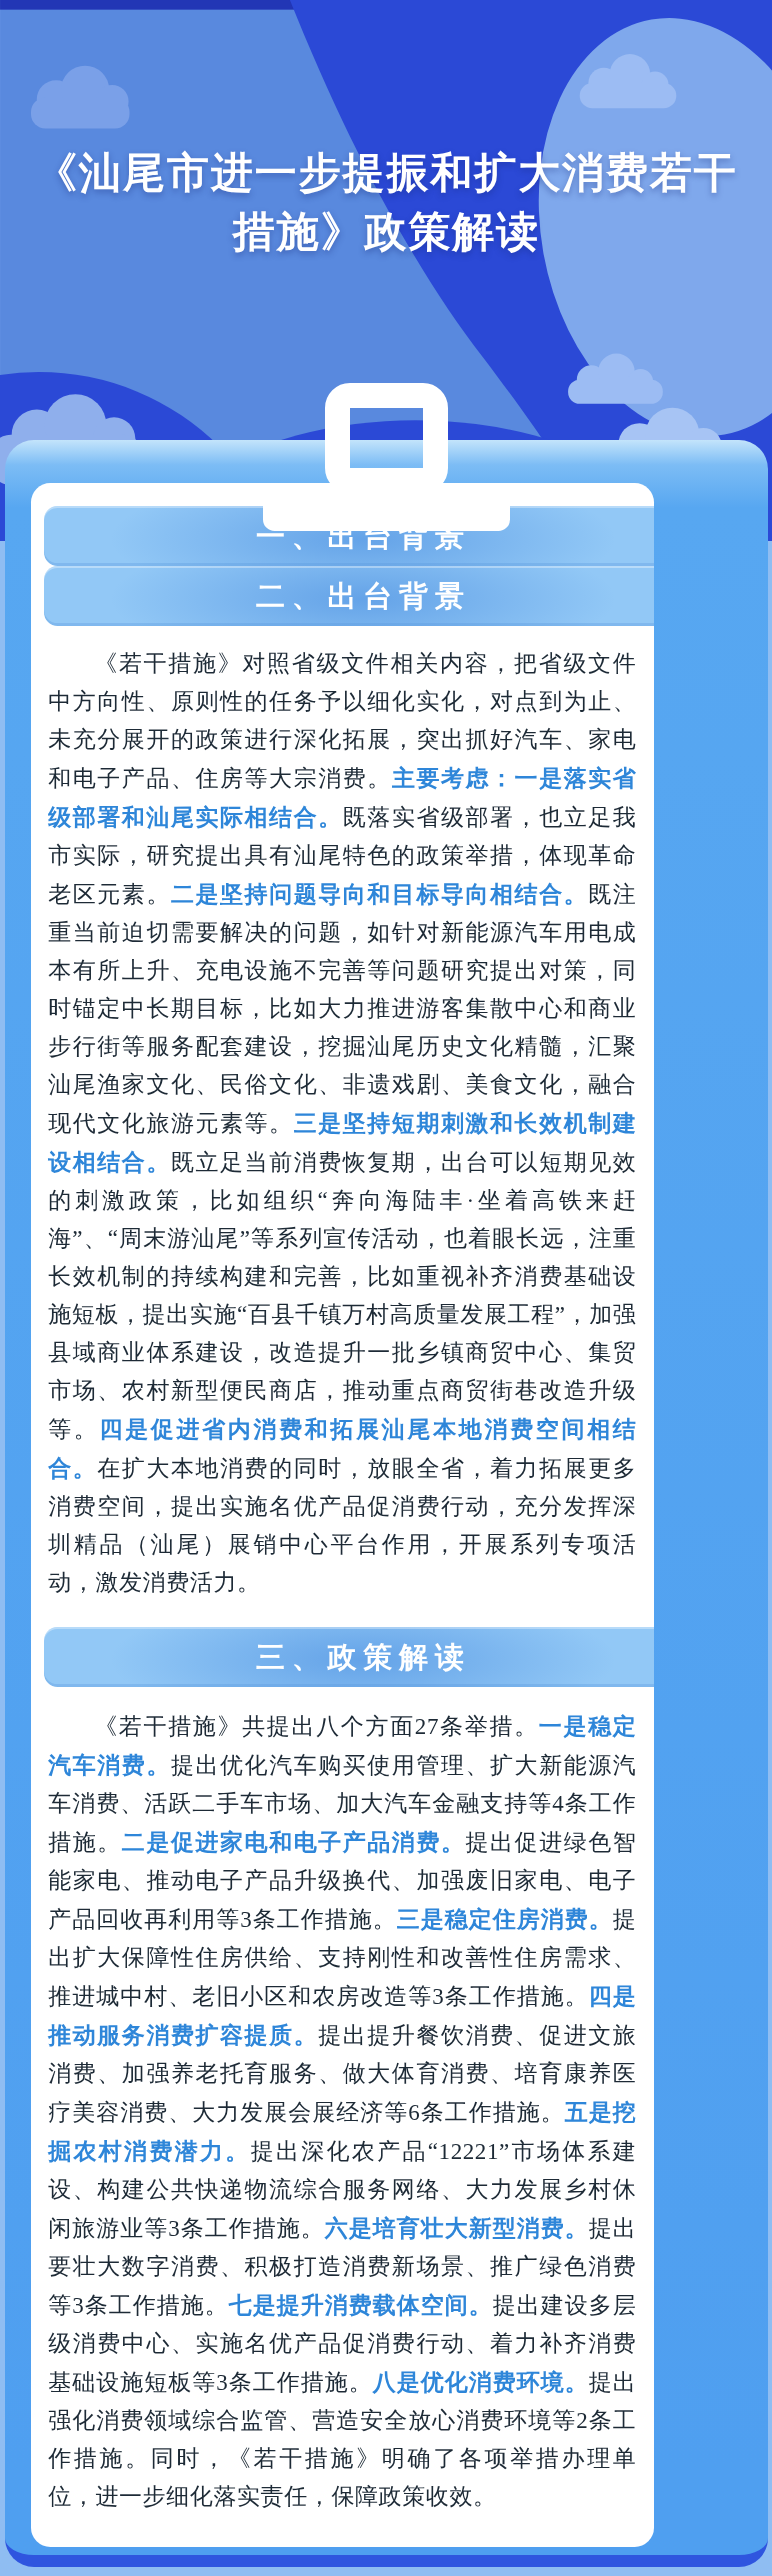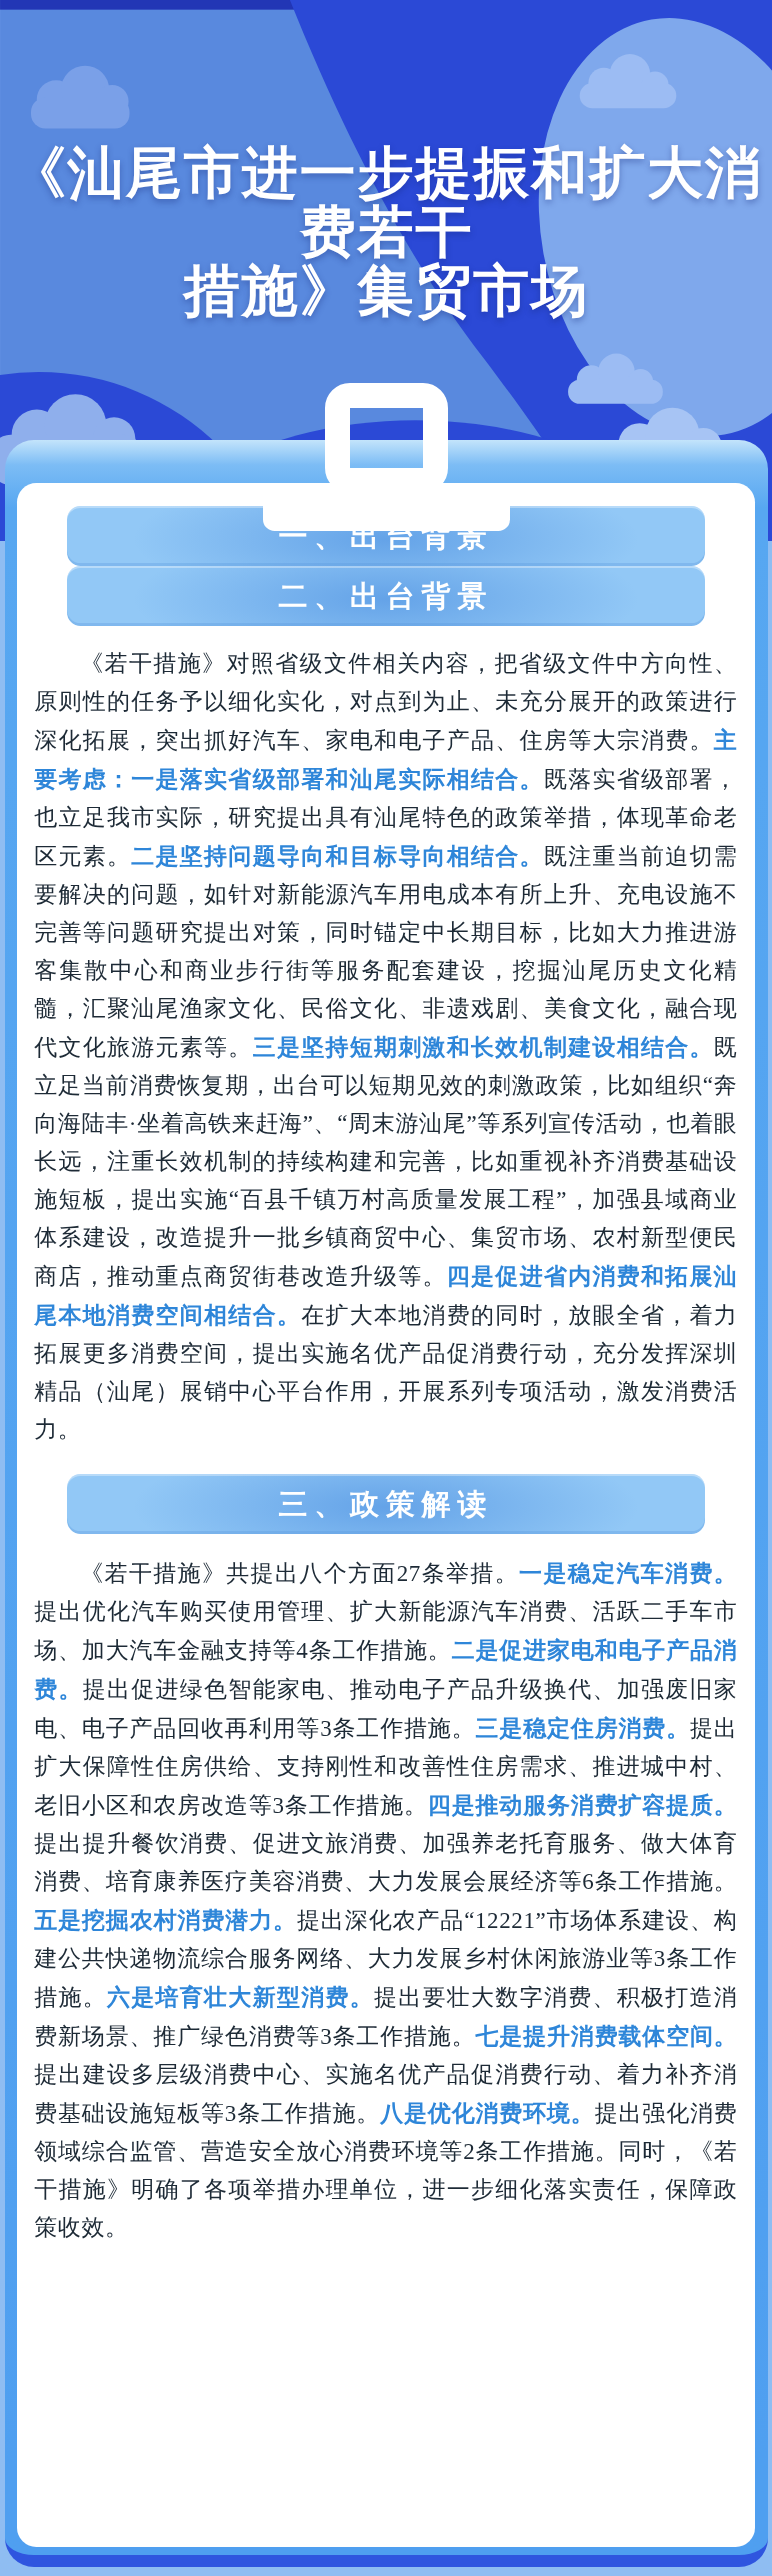--- a/index.html
+++ b/index.html
@@ -10,21 +10,21 @@
     overflow:hidden;
     font-family:"Liberation Serif","DejaVu Serif",serif;
   }
   
   .hero{position:absolute;top:0;left:0;width:773px;height:541px;overflow:hidden;}
   .hero svg{display:block;}
   .page-title{
     position:absolute;top:143px;left:0;width:773px;
     margin:0;text-align:center;
     font-family:"Liberation Sans","DejaVu Sans",sans-serif;
-    font-weight:800;font-size:56px;line-height:59px;
+    font-weight:800;font-size:42px;line-height:59px;
     color:#ffffff;letter-spacing:1.9px;
     text-shadow:0 2.9px 6.8px rgba(20,40,120,.38);
     z-index:2;
   }
   
   .clip-ring{
     position:absolute;top:383px;left:50%;margin-left:-62px;
     width:73px;height:60px;
     border:25px solid #ffffff;border-radius:25px;
     z-index:4;
@@ -38,22 +38,22 @@
   
   .card-outer{
     position:absolute;top:440px;left:4.8px;
     width:763px;height:2115px;
     border-radius:29px;
     background:linear-gradient(180deg,#c3e4fb 0,#7cbcf5 25px,#57a7f1 68px,#4f9ff0 96%);
     border-bottom:12.6px solid #2f55df;
     z-index:3;
   }
   .card-inner{
-    position:absolute;top:43px;left:12px;
-    width:738px;height:2064px;
+    position:absolute;top:43px;left:26px;
+    width:623px;height:2064px;
     background:#ffffff;border-radius:19.3px;
     padding:23px 13.5px 0 13.5px;
     box-sizing:border-box;
     overflow:hidden;
   }
   
   .sec-bar{
     width:638px;height:60px;margin:0 auto;
     border-radius:13.5px;
     background:radial-gradient(ellipse 55% 150% at 50% 55%,rgba(62,132,220,.55),rgba(62,132,220,0) 72%),#92c8f6;
@@ -121,21 +121,21 @@
       <circle cx="662" cy="460" r="22"></circle>
         <circle cx="696" cy="450" r="28"></circle>
         <circle cx="728" cy="462" r="19"></circle>
       <rect x="634" y="460" width="126" height="46" rx="21"></rect>
     </g>
   </svg>
 </div>
 
 <h1 class="page-title">
   <span>《汕尾市进一步提振和扩大消费若干</span><br>
-  <span>措施》集贸市场</span>
+  <span>措施》政策解读</span>
 </h1>
 
 <div class="clip-ring"></div>
 <div class="clip-bar"></div>
 
 <div class="card-outer">
   <div class="card-inner" id="sections">
   <section>
     <div class="sec-bar">
       <span>一、出台背景</span>

